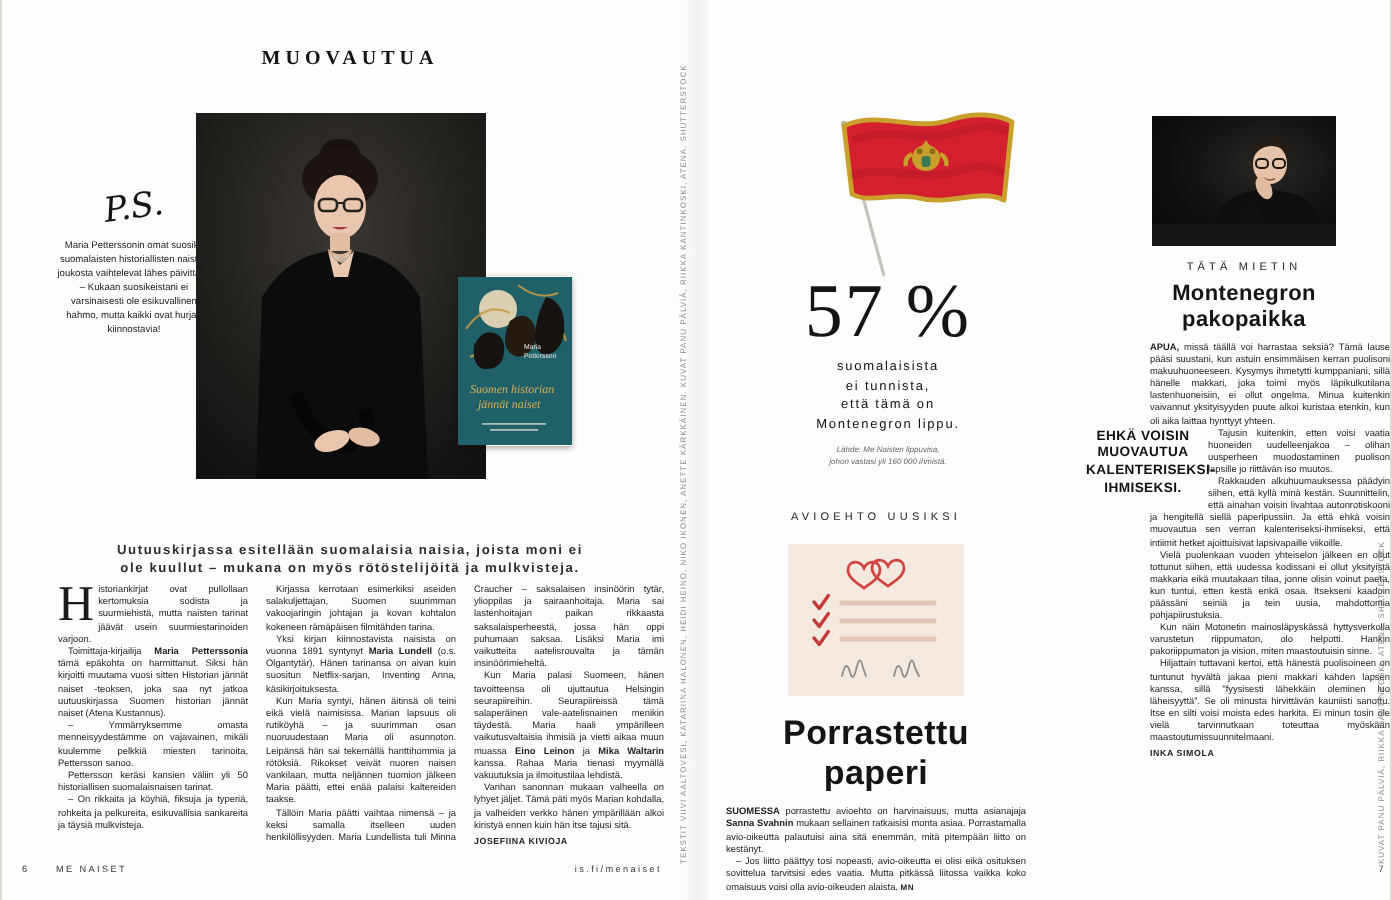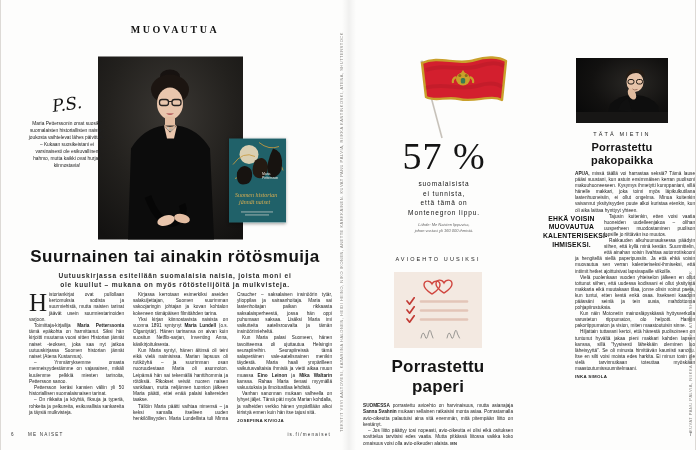--- a/index.html
+++ b/index.html
@@ -110,21 +110,20 @@
     <text x="10" y="65.5" font-size="6" font-style="italic" fill="#d8ae52" font-family="Liberation Serif, serif">jännät naiset</text>
     <rect x="12" y="73" width="32" height=".9" fill="#e8e4da" opacity=".7"></rect>
     <rect x="16" y="76" width="24" height=".9" fill="#e8e4da" opacity=".7"></rect>
   </svg>
 
   <div id="ps" class="abs">
     <span class="script">P.S.</span>
     <div class="note">Maria Petterssonin omat suosikit suomalaisten historiallisten naisten joukosta vaihtelevat lähes päivittäin. – Kukaan suosikeistani ei varsinaisesti ole esikuvallinen hahmo, mutta kaikki ovat hurjan kiinnostavia!</div>
   </div>
 
-  <div id="article-title" class="abs">Suurnainen tai ainakin rötösmuija</div>
   <div id="article-lede" class="abs">
     <div>Uutuuskirjassa esitellään suomalaisia naisia, joista moni ei</div>
     <div>ole kuullut – mukana on myös rötöstelijöitä ja mulkvisteja.</div>
   </div>
 
   <div id="article-cols" class="abs">
     <p class="first"><span class="dropcap">H</span><span>istoriankirjat ovat pullollaan kertomuksia sodista ja suurmiehistä, mutta naisten tarinat jäävät usein suurmiestarinoiden varjoon.</span></p>
     <p><span>Toimittaja-kirjailija </span><span class="b">Maria Petterssonia</span><span> tämä epäkohta on harmittanut. Siksi hän kirjoitti muutama vuosi sitten Historian jännät naiset -teoksen, joka saa nyt jatkoa uutuuskirjassa Suomen historian jännät naiset (Atena Kustannus).</span></p>
     <p>– Ymmärryksemme omasta menneisyydestämme on vajavainen, mikäli kuulemme pelkkiä miesten tarinoita, Pettersson sanoo.</p>
     <p>Pettersson keräsi kansien väliin yli 50 historiallisen suomalaisnaisen tarinat.</p>
@@ -219,21 +218,21 @@
       <path d="M50 22 q-1 -10 9 -11 q10 -1 10 9 q-4 -5 -9 -5 q-7 0 -10 7 Z" fill="#241c15"></path>
       <rect x="52" y="21.5" width="6" height="4.5" rx="2" fill="none" stroke="#1d1712" stroke-width="1"></rect>
       <rect x="60.5" y="21.5" width="6" height="4.5" rx="2" fill="none" stroke="#1d1712" stroke-width="1"></rect>
       <path d="M56 31 q2.6 1.8 5.5 .4" stroke="#8a5c4a" stroke-width=".8" fill="none"></path>
       <ellipse cx="56" cy="36" rx="3.6" ry="6" fill="#e0bb9e" transform="rotate(-28 56 36)"></ellipse>
       <path d="M52 40 q-8 4 -10 12 l14 2 Z" fill="#101010"></path>
       <rect x="0" y="54" width="92" height="11" fill="#171615"></rect>
     </svg>
     <span class="kicker">TÄTÄ MIETIN</span>
     <div id="col-heading">
-      <div>Porrastettu</div>
+      <div>Montenegron</div>
       <div>pakopaikka</div>
     </div>
   </div>
 
   <div id="col-body" class="abs">
     <p class="first"><span class="b">APUA,</span><span> missä täällä voi harrastaa seksiä? Tämä lause pääsi suustani, kun astuin ensimmäisen kerran puolisoni makuuhuoneeseen. Kysymys ihmetytti kumppaniani, sillä hänelle makkari, joka toimi myös läpikulkutilana lastenhuoneisiin, ei ollut ongelma. Minua kuitenkin vaivannut yksityisyyden puute alkoi kuristaa etenkin, kun oli aika laittaa hynttyyt yhteen.</span></p>
     <p><span id="pullquote">
           <span style="display:block">EHKÄ VOISIN</span>
           <span style="display:block">MUOVAUTUA</span>
           <span style="display:block">KALENTERISEKSI-</span>

